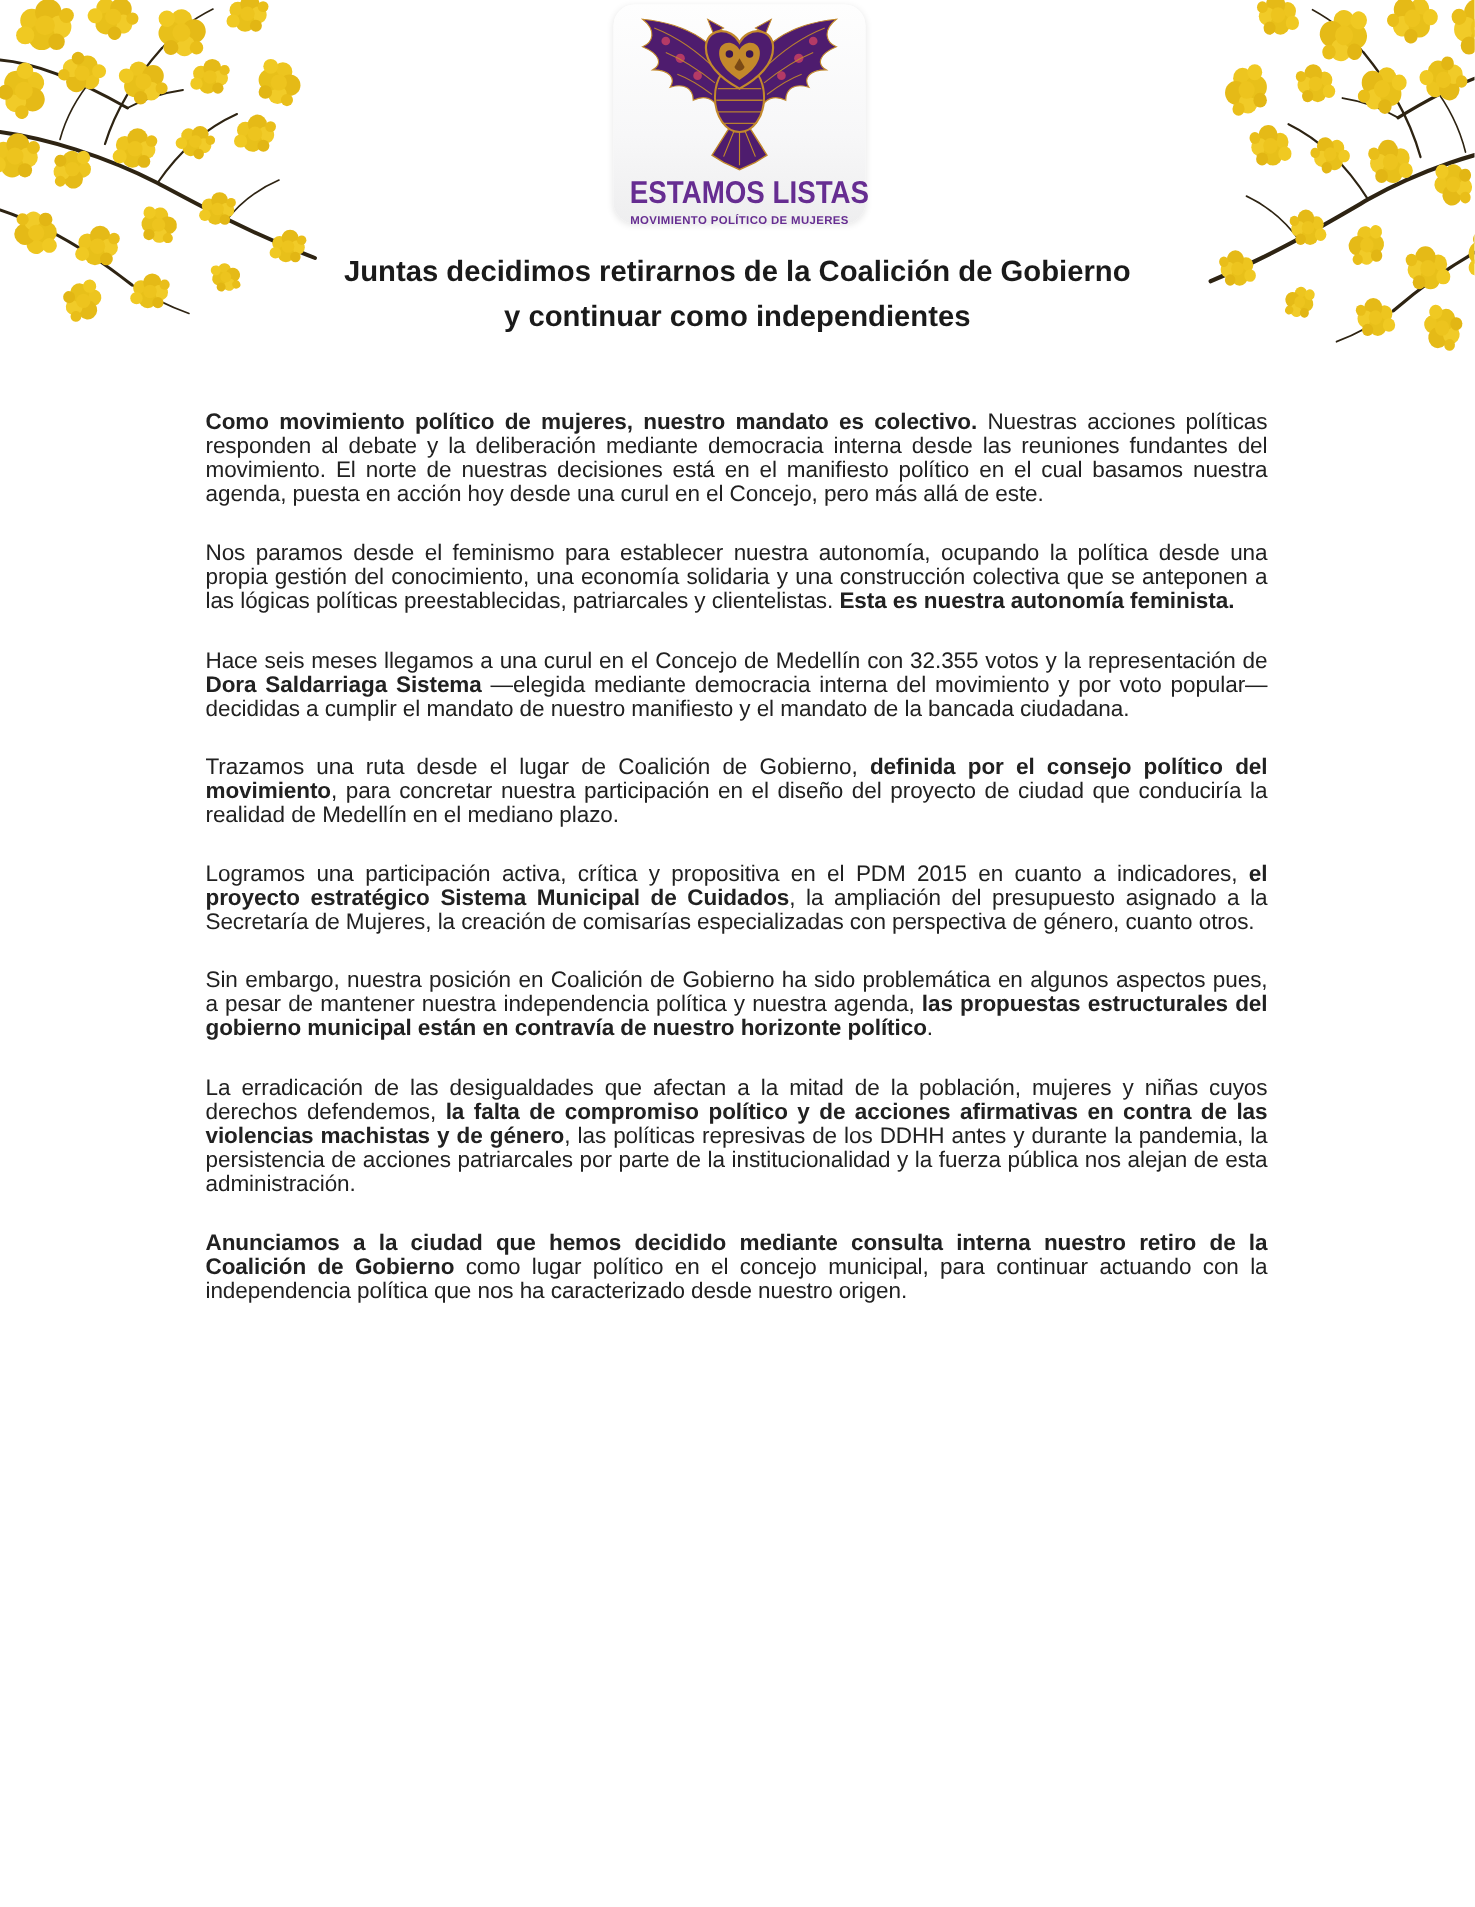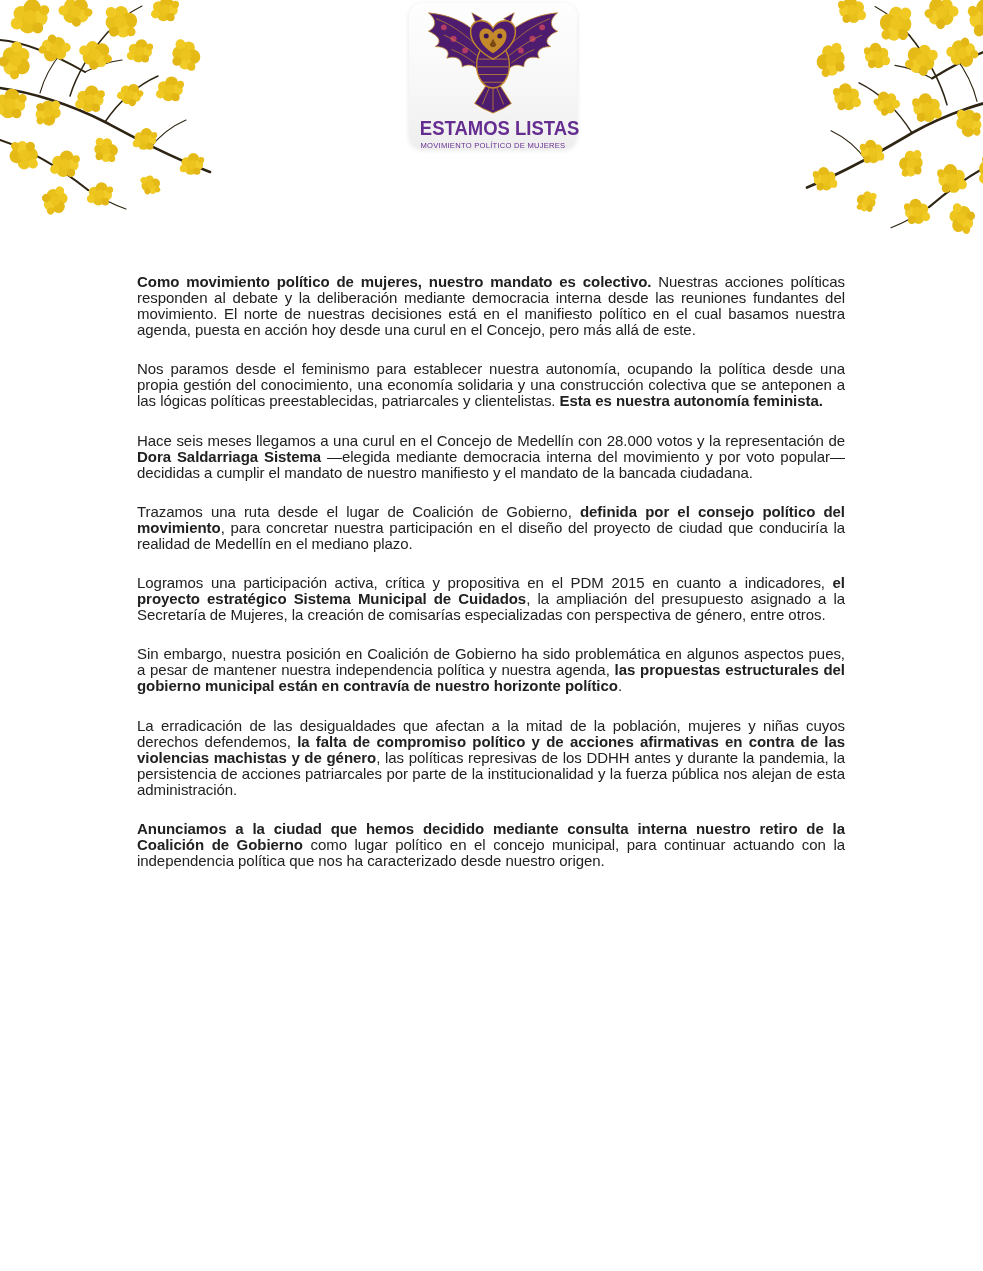--- a/index.html
+++ b/index.html
@@ -43,21 +43,21 @@
     font-weight:bold;
     color:var(--brand-purple);
     line-height:21px;
     letter-spacing:0px;
     margin-top:-2px;
     white-space:nowrap;
   }
   .tagline{
     display:block;
     font-size:7.6px;
-    font-weight:normal;
+    font-weight:bold;
     color:var(--brand-purple);
     letter-spacing:0.25px;
     margin-top:2px;
     white-space:nowrap;
   }
   .doc-title{
     position:absolute;
     left:0;top:166px;
     width:983px;
     text-align:center;
@@ -169,25 +169,29 @@
         <path d="M75,25 C71,18 62,19 61,26 C60,34 67,41 75,46 C83,41 90,34 89,26 C88,19 79,18 75,25 Z" fill="var(--owl-gold)"></path>
         <circle cx="68" cy="28" r="2.6" fill="#3A1650"></circle>
         <circle cx="82" cy="28" r="2.6" fill="#3A1650"></circle>
         <path d="M75,31 L71.5,37 C73,40.5 77,40.5 78.5,37 Z" fill="#7A4A15"></path>
       </svg>
     </div>
     <span class="wordmark">ESTAMOS LISTAS</span>
     <span class="tagline">MOVIMIENTO POLÍTICO DE MUJERES</span>
   </div>
 
+  <div class="doc-title">
+    <div>Juntas decidimos retirarnos de la Coalición de Gobierno</div>
+    <div>y continuar como independientes</div>
+  </div>
 
   <div class="content">
       <p><b>Como movimiento político de mujeres, nuestro mandato es colectivo.</b><span> Nuestras acciones políticas responden al debate y la deliberación mediante democracia interna desde las reuniones fundantes del movimiento. El norte de nuestras decisiones está en el manifiesto político en el cual basamos nuestra agenda, puesta en acción hoy desde una curul en el Concejo, pero más allá de este.</span></p>
       <p><span>Nos paramos desde el feminismo para establecer nuestra autonomía, ocupando la política desde una propia gestión del conocimiento, una economía solidaria y una construcción colectiva que se anteponen a las lógicas políticas preestablecidas, patriarcales y clientelistas. </span><b>Esta es nuestra autonomía feminista.</b></p>
-      <p><span>Hace seis meses llegamos a una curul en el Concejo de Medellín con 28.000 votos y la representación de </span><b>Dora Saldarriaga Sistema</b><span> —elegida mediante democracia interna del movimiento y por voto popular— decididas a cumplir el mandato de nuestro manifiesto y el mandato de la bancada ciudadana.</span></p>
+      <p><span>Hace seis meses llegamos a una curul en el Concejo de Medellín con 32.355 votos y la representación de </span><b>Dora Saldarriaga Sistema</b><span> —elegida mediante democracia interna del movimiento y por voto popular— decididas a cumplir el mandato de nuestro manifiesto y el mandato de la bancada ciudadana.</span></p>
       <p><span>Trazamos una ruta desde el lugar de Coalición de Gobierno, </span><b>definida por el consejo político del movimiento</b><span>, para concretar nuestra participación en el diseño del proyecto de ciudad que conduciría la realidad de Medellín en el mediano plazo.</span></p>
-      <p><span>Logramos una participación activa, crítica y propositiva en el PDM 2015 en cuanto a indicadores, </span><b>el proyecto estratégico Sistema Municipal de Cuidados</b><span>, la ampliación del presupuesto asignado a la Secretaría de Mujeres, la creación de comisarías especializadas con perspectiva de género, entre otros.</span></p>
+      <p><span>Logramos una participación activa, crítica y propositiva en el PDM 2015 en cuanto a indicadores, </span><b>el proyecto estratégico Sistema Municipal de Cuidados</b><span>, la ampliación del presupuesto asignado a la Secretaría de Mujeres, la creación de comisarías especializadas con perspectiva de género, cuanto otros.</span></p>
       <p><span>Sin embargo, nuestra posición en Coalición de Gobierno ha sido problemática en algunos aspectos pues, a pesar de mantener nuestra independencia política y nuestra agenda, </span><b>las propuestas estructurales del gobierno municipal están en contravía de nuestro horizonte político</b><span>.</span></p>
       <p><span>La erradicación de las desigualdades que afectan a la mitad de la población, mujeres y niñas cuyos derechos defendemos, </span><b>la falta de compromiso político y de acciones afirmativas en contra de las violencias machistas y de género</b><span>, las políticas represivas de los DDHH antes y durante la pandemia, la persistencia de acciones patriarcales por parte de la institucionalidad y la fuerza pública nos alejan de esta administración.</span></p>
       <p><b>Anunciamos a la ciudad que hemos decidido mediante consulta interna nuestro retiro de la Coalición de Gobierno</b><span> como lugar político en el concejo municipal, para continuar actuando con la independencia política que nos ha caracterizado desde nuestro origen.</span></p>
     </div>
 
 </div>
 
 </body></html>

